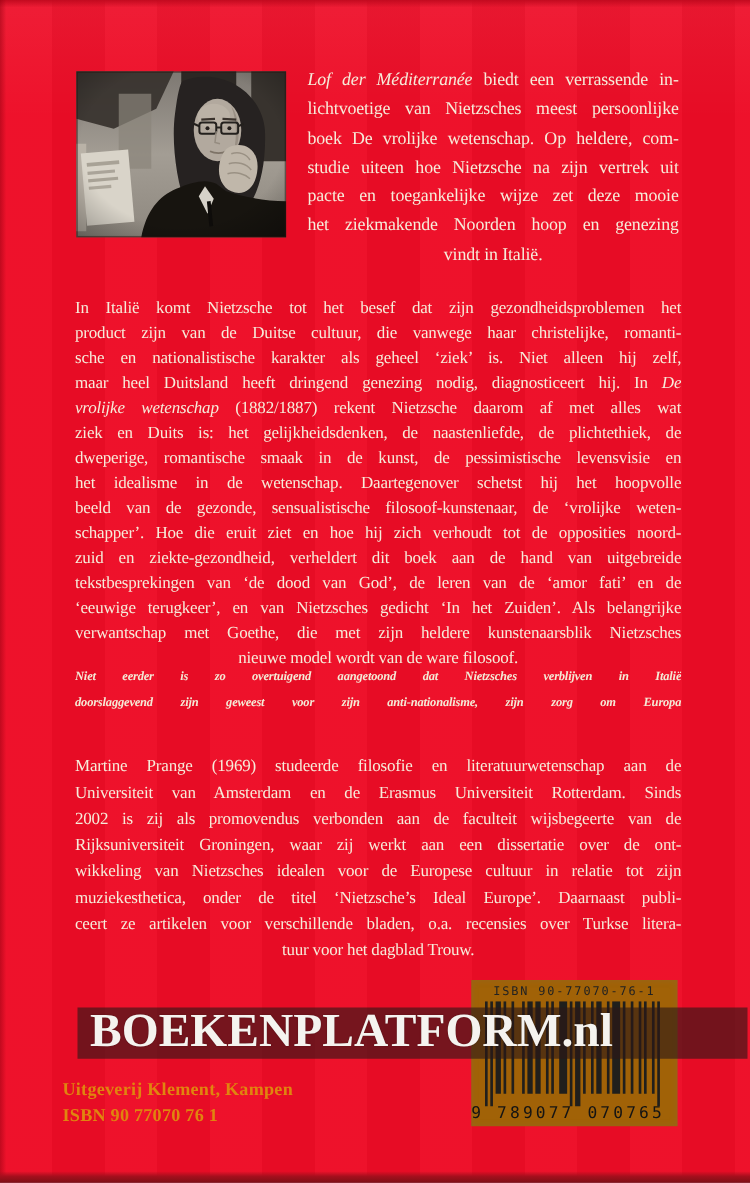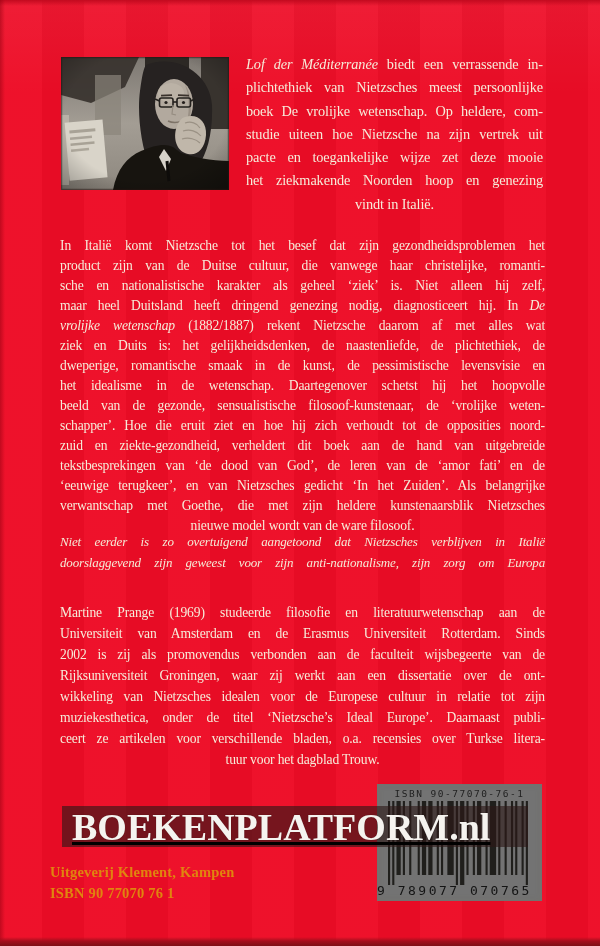--- a/index.html
+++ b/index.html
@@ -30,37 +30,37 @@
   .line.last{text-align:center;}
   .line.last::after{content:none;}
   .it{font-style:italic;}
 
   .intro{left:246px;top:53px;width:297px;font-size:14.3px;letter-spacing:-0.1px;}
   .intro .line{height:23.3px;line-height:23.3px;}
 
   .body-p{left:60px;top:200px;width:485px;font-size:13.6px;letter-spacing:-0.15px;margin-top:36px;}
   .body-p .line{height:20px;line-height:20px;}
 
-  .highlight{left:60px;top:531px;width:485px;font-size:13px;letter-spacing:-0.15px;
-    font-weight:normal;font-style:italic;color:#f4ead6;}
+  .highlight{left:60px;top:531px;width:485px;font-size:10px;letter-spacing:-0.15px;
+    font-weight:bold;font-style:italic;color:#f4ead6;}
   .highlight .line{height:21px;line-height:21px;}
 
   .bio{left:60px;top:602px;width:485px;font-size:13.6px;letter-spacing:-0.15px;}
   .bio .line{height:21px;line-height:21px;}
 
   .barcode-box{position:absolute;left:377px;top:784px;width:165px;height:117px;
-    background:#737373;box-shadow:inset 0 0 6px rgba(120,110,90,0.25);}
+    background:#a16207;box-shadow:inset 0 0 6px rgba(120,110,90,0.25);}
   .isbn-top{margin-top:4px;text-align:center;
     font-family:"DejaVu Sans Mono",monospace;font-size:9.5px;letter-spacing:1.5px;color:#222;}
   .bars{display:block;margin:2px auto 0;}
   .digits{position:absolute;bottom:3px;left:0;right:0;
     font-family:"DejaVu Sans Mono",monospace;font-size:13px;letter-spacing:2.5px;color:#141414;}
 
-  .watermark-band{position:absolute;left:62px;top:806px;width:466px;height:41px;
-    background:rgba(44,25,23,0.62);display:flex;align-items:center;text-decoration:underline;}
+  .watermark-band{position:absolute;left:62px;top:806px;width:536px;height:41px;
+    background:rgba(44,25,23,0.62);display:flex;}
   .watermark-text{font-family:"Liberation Serif",serif;font-weight:bold;font-size:38px;
     color:#f5f3ef;letter-spacing:0;padding-left:10px;white-space:nowrap;line-height:1;
     text-shadow:0 0 1px rgba(0,0,0,0.4);}
 
   .publisher{position:absolute;left:50px;top:862px;color:#e0850f;font-weight:bold;
     font-size:14.5px;letter-spacing:0.2px;}
   .publisher div{height:20.5px;line-height:20.5px;}
 </style>
 </head>
 <body>
@@ -120,21 +120,21 @@
       <path d="M124,66 C130,64 136,66 139,71" stroke="#9a9184" fill="none" stroke-width="1.2"></path>
       <path d="M122,74 C129,72 136,74 140,79" stroke="#9a9184" fill="none" stroke-width="1.2"></path>
       <path d="M121,82 C128,80 135,82 139,86" stroke="#9a9184" fill="none" stroke-width="1.2"></path>
       <rect width="168" height="133" fill="url(#pvig)"></rect>
       <rect x="0.5" y="0.5" width="167" height="132" fill="none" stroke="rgba(40,20,15,0.5)" stroke-width="1.5"></rect>
     </svg>
   </div>
 
   <div class="para intro">
       <div class="line"><span class="it">Lof der Méditerranée</span><span> biedt een verrassende in-</span></div>
-      <div class="line"><span>plichtethiek van Nietzsches meest persoonlijke</span></div>
+      <div class="line"><span>lichtvoetige van Nietzsches meest persoonlijke</span></div>
       <div class="line"><span>boek De vrolijke wetenschap. Op heldere, com-</span></div>
       <div class="line"><span>studie uiteen hoe Nietzsche na zijn vertrek uit</span></div>
       <div class="line"><span>pacte en toegankelijke wijze zet deze mooie</span></div>
       <div class="line"><span>het ziekmakende Noorden hoop en genezing</span></div>
       <div class="line last"><span>vindt in Italië.</span></div>
     </div>
 
   <div class="para body-p">
       <div class="line"><span>In Italië komt Nietzsche tot het besef dat zijn gezondheidsproblemen het</span></div>
       <div class="line"><span>product zijn van de Duitse cultuur, die vanwege haar christelijke, romanti-</span></div>

